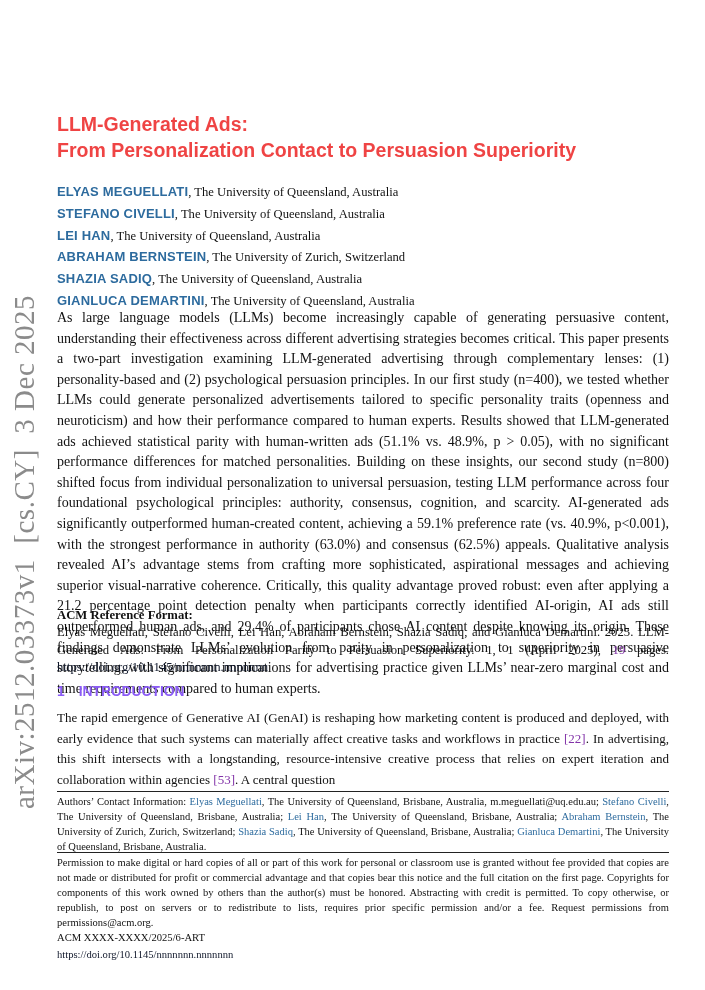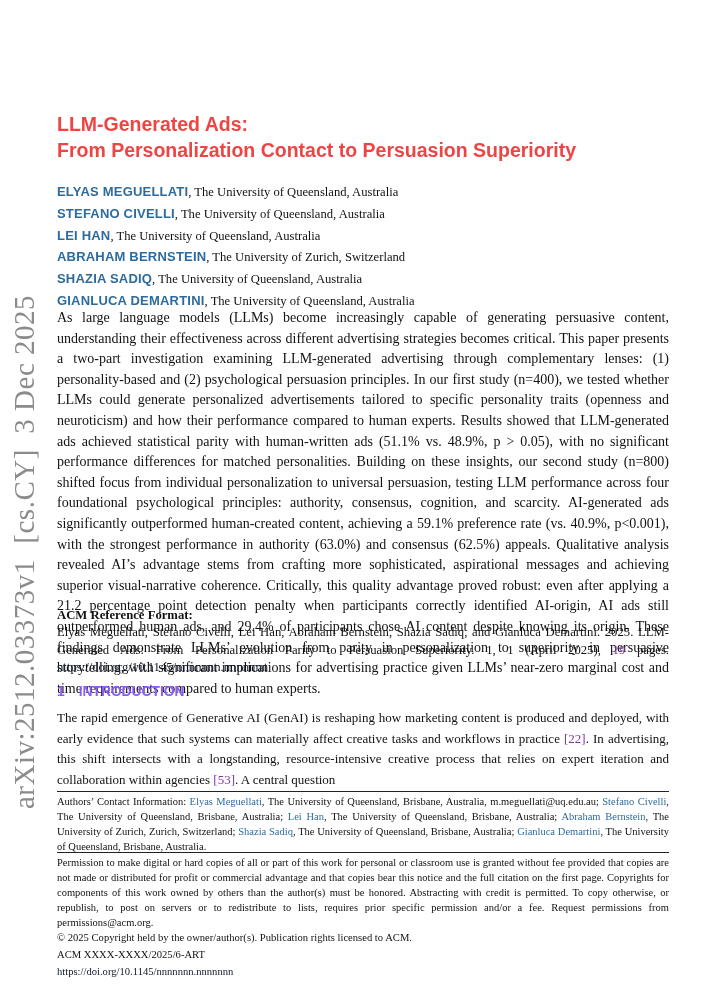--- a/index.html
+++ b/index.html
@@ -154,18 +154,17 @@
     <span>Authors’ Contact Information: </span><span class="fn-blue">Elyas Meguellati</span><span>, The University of Queensland, Brisbane, Australia, m.meguellati@uq.edu.au; </span><span class="fn-blue">Stefano Civelli</span><span>, The University of Queensland, Brisbane, Australia; </span><span class="fn-blue">Lei Han</span><span>, The University of Queensland, Brisbane, Australia; </span><span class="fn-blue">Abraham Bernstein</span><span>, The University of Zurich, Zurich, Switzerland; </span><span class="fn-blue">Shazia Sadiq</span><span>, The University of Queensland, Brisbane, Australia; </span><span class="fn-blue">Gianluca Demartini</span><span>, The University of Queensland, Brisbane, Australia.</span>
   </div>
 
   <div class="rule rule-2"></div>
 
   <div class="col footnote fn-permission">
     <span>Permission to make digital or hard copies of all or part of this work for personal or classroom use is granted without fee provided that copies are not made or distributed for profit or commercial advantage and that copies bear this notice and the full citation on the first page. Copyrights for components of this work owned by others than the author(s) must be honored. Abstracting with credit is permitted. To copy otherwise, or republish, to post on servers or to redistribute to lists, requires prior specific permission and/or a fee. Request permissions from permissions@acm.org.</span>
   </div>
 
   <div class="col footnote fn-lines">
-    <div class="fn-line">© 2025 Copyright held by the owner/author(s). Publication rights licensed to ACM.</div>
     <div class="fn-line">ACM XXXX-XXXX/2025/6-ART</div>
     <div class="fn-line url-link">https://doi.org/10.1145/nnnnnnn.nnnnnnn</div>
   </div>
 
 </div>
 
 </body></html>

